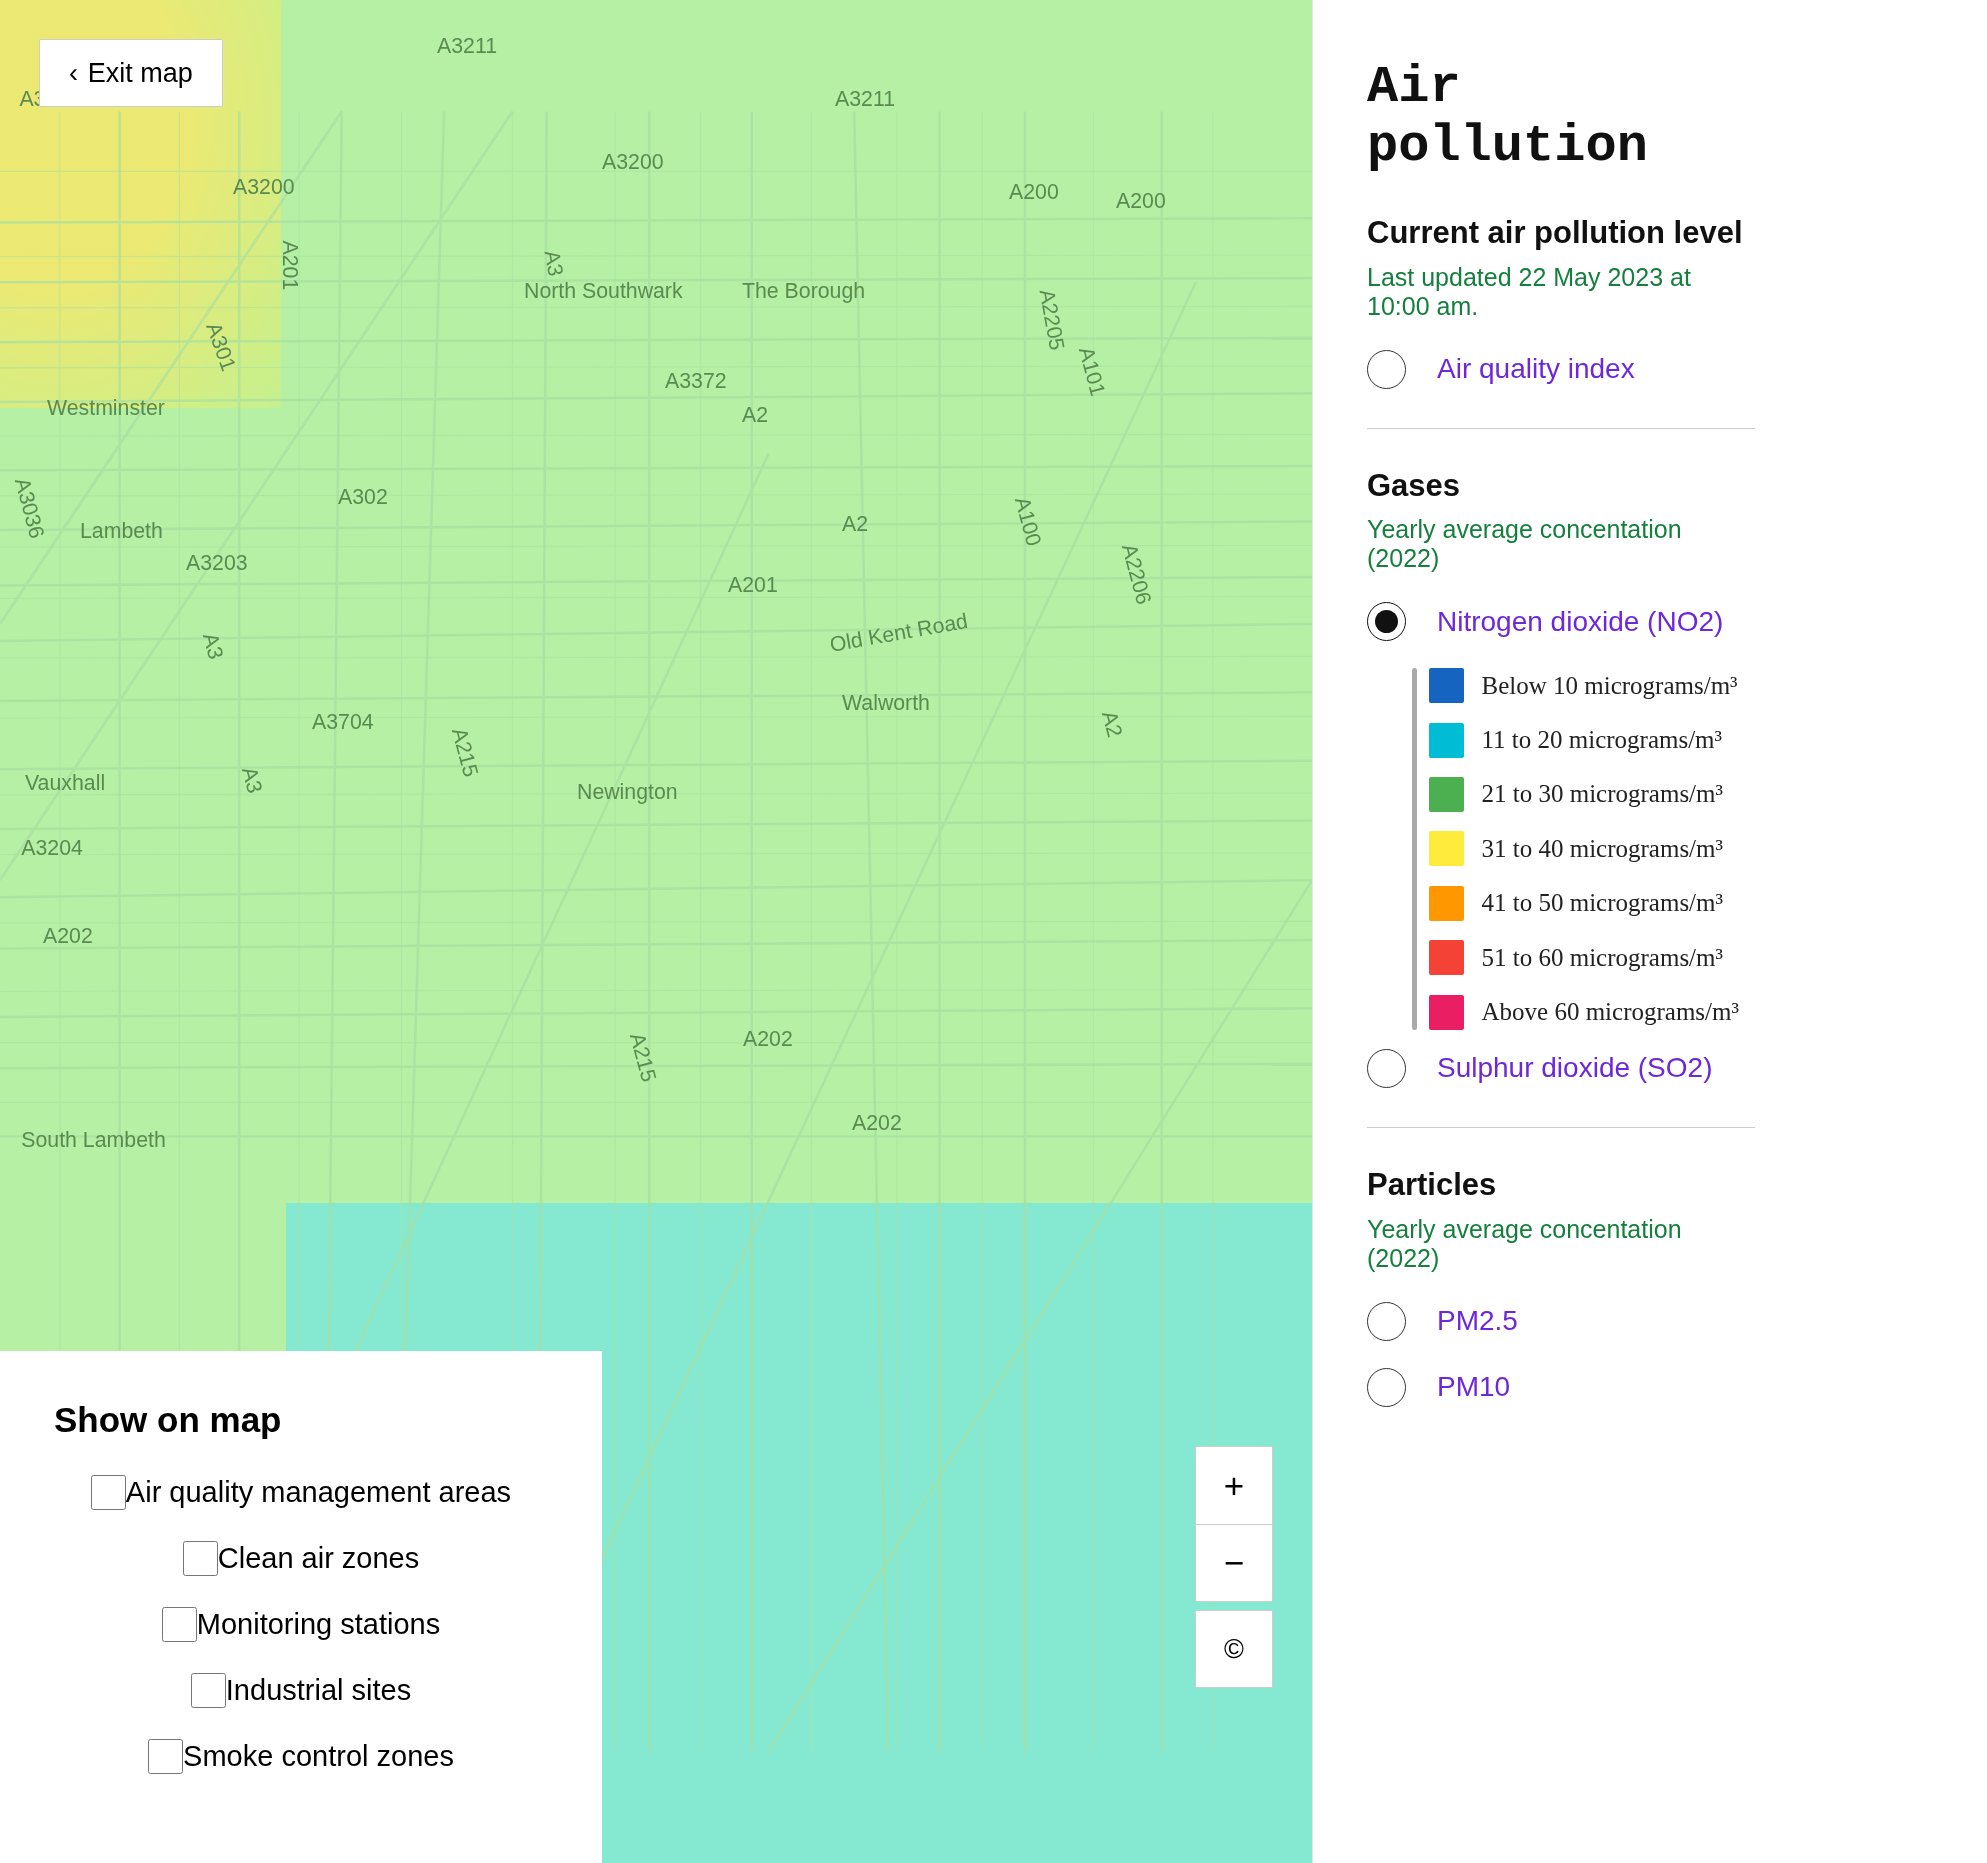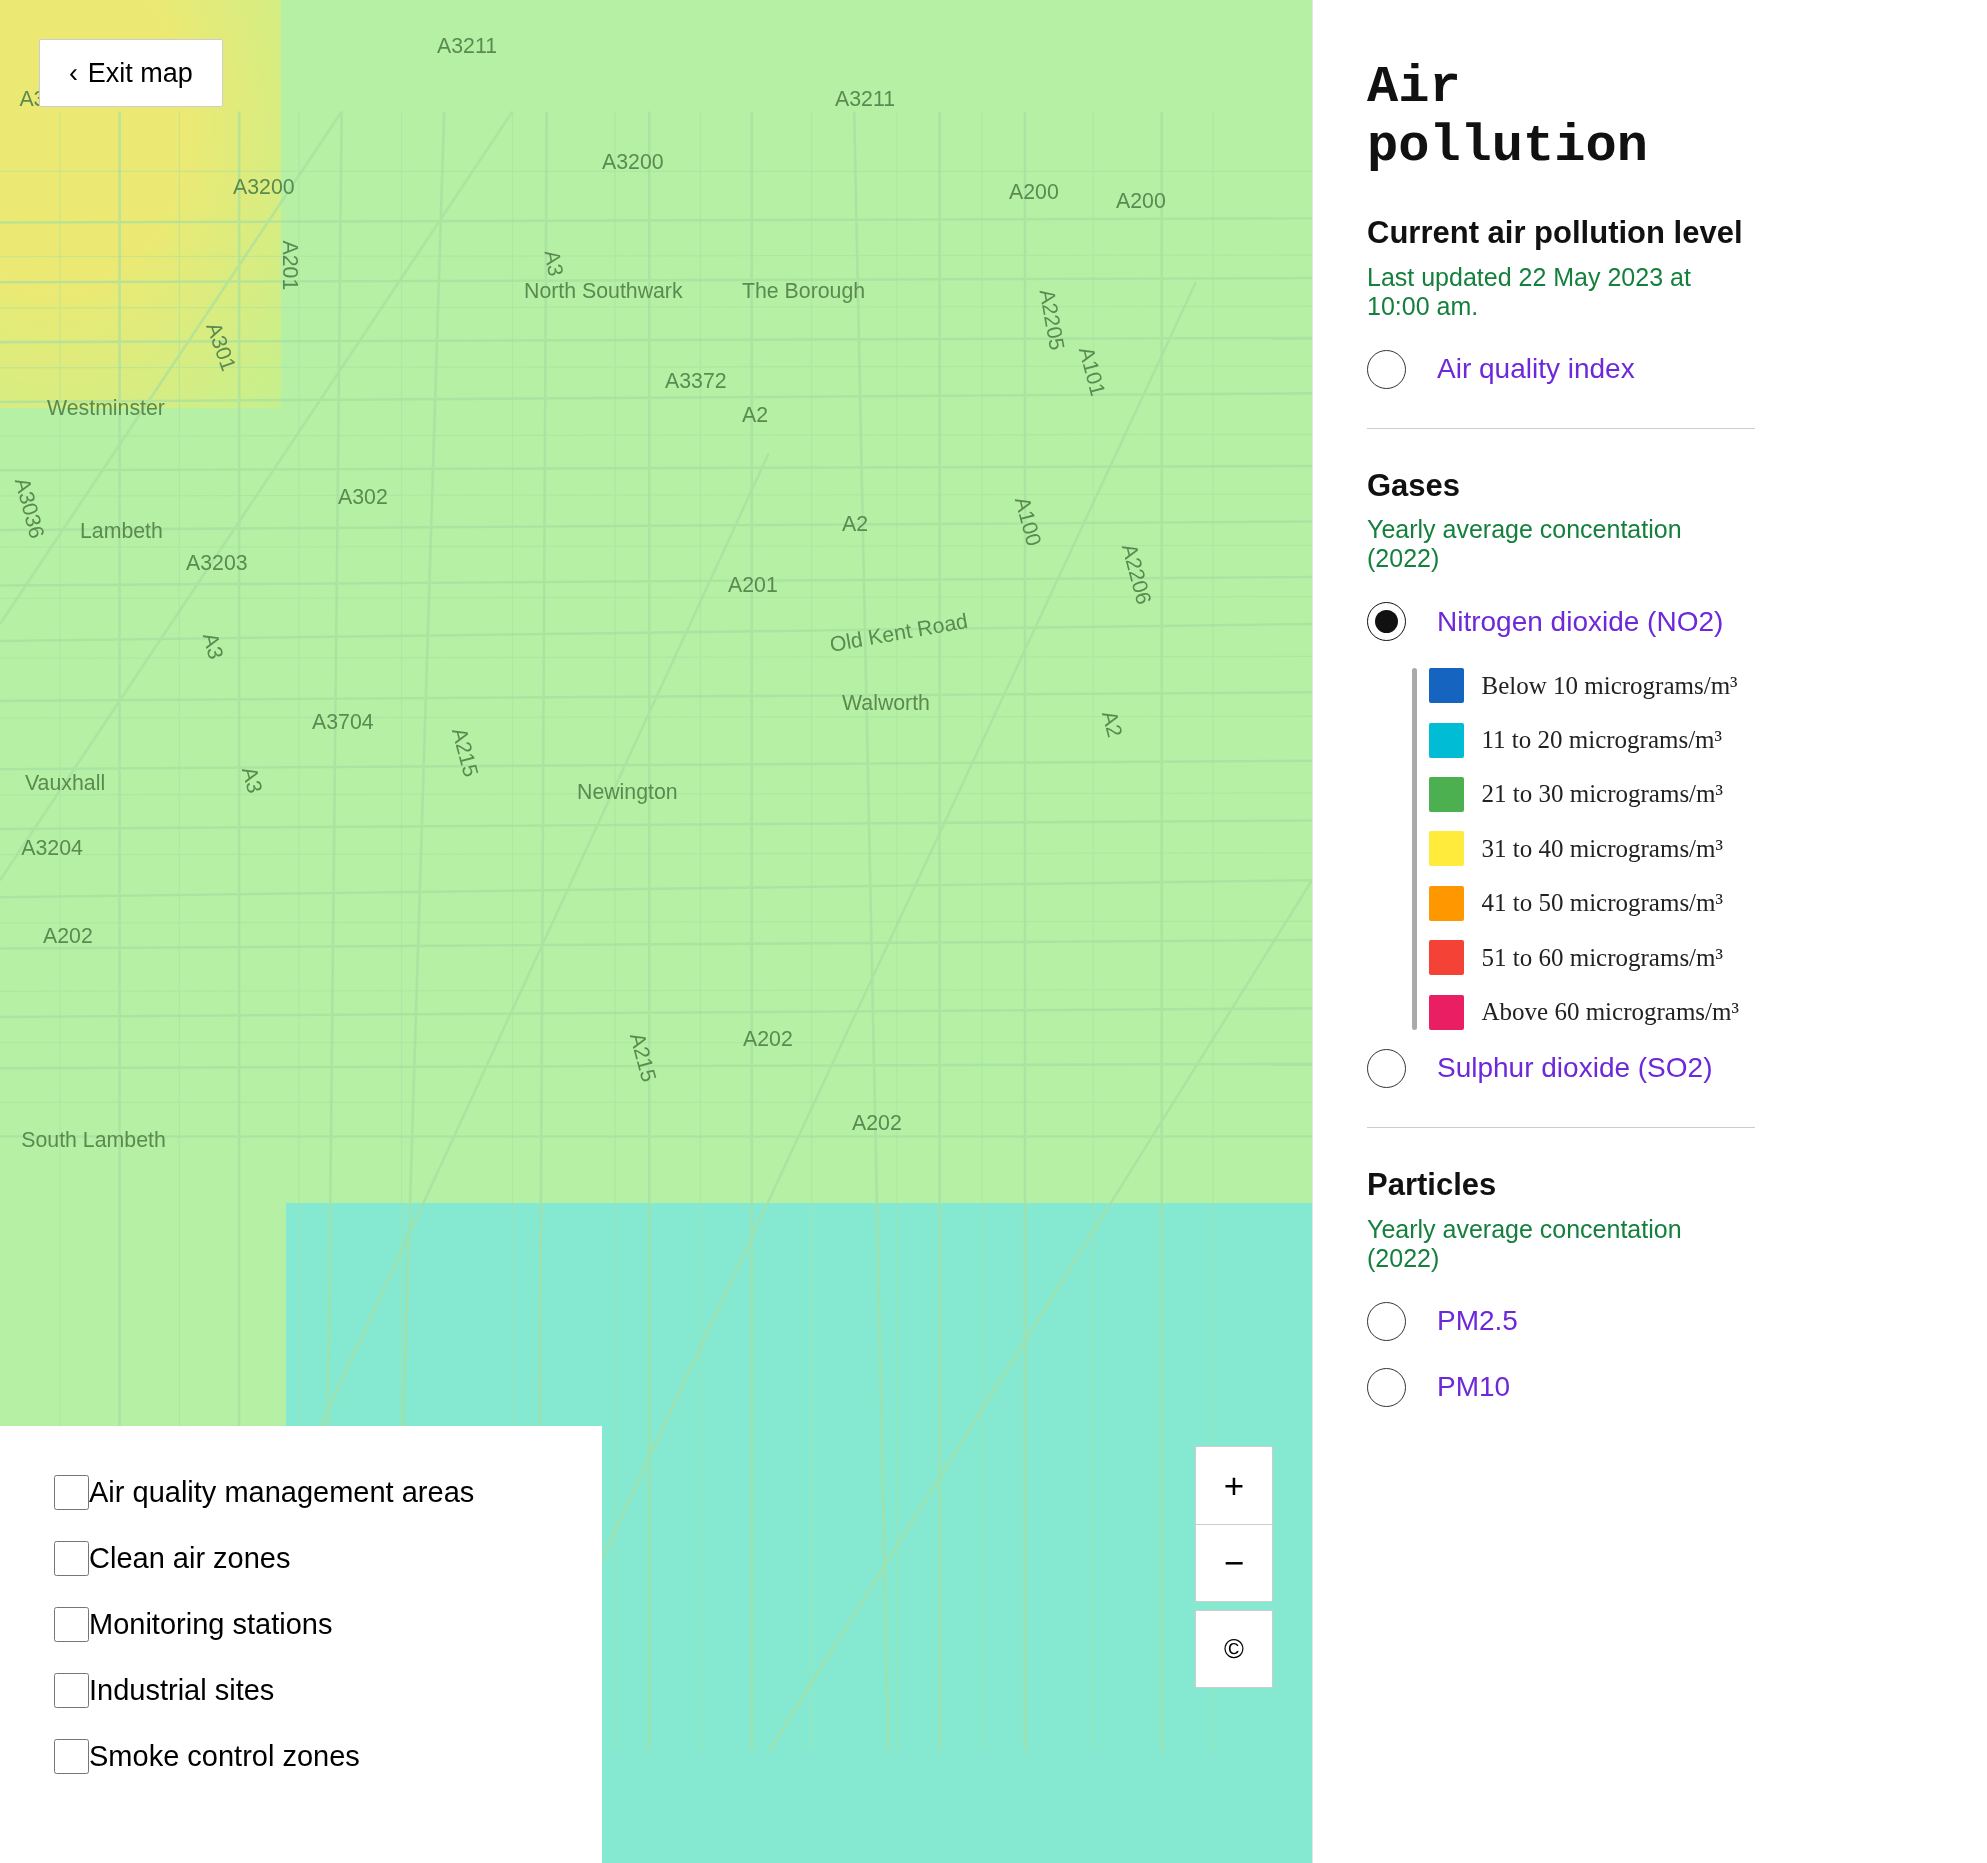--- a/index.html
+++ b/index.html
@@ -129,20 +129,21 @@
       font-size: 35px;
       font-weight: 700;
       margin-bottom: 35px;
     }
 
     .checkbox-item {
       display: flex;
       align-items: center;
       margin-bottom: 31px;
       font-size: 29px;
+      justify-content: center;
     }
 
     .checkbox-item input[type="checkbox"] {
       width: 35px;
       height: 35px;
       flex-shrink: 0;
       cursor: pointer;
       accent-color: #000;
     }
 
@@ -382,20 +383,21 @@
   <div class="road-label" style="left:852px;top:1111px">A202</div>
   <div class="road-label" style="left:636px;top:1021px;transform:rotate(75deg)">A215</div>
   <div class="road-label" style="left:21.3px;top:1128px">South Lambeth</div>
 
   <button class="exit-map-btn">
     <span>‹</span>
     <span>Exit map</span>
   </button>
 
   <div class="show-on-map-panel">
+    <div class="show-on-map-title">Show on map</div>
     <div id="show-on-map-items">
         <div class="checkbox-item">
           <input type="checkbox" style="">
           <span>Air quality management areas</span>
         </div>
         <div class="checkbox-item">
           <input type="checkbox" style="">
           <span>Clean air zones</span>
         </div>
         <div class="checkbox-item">

